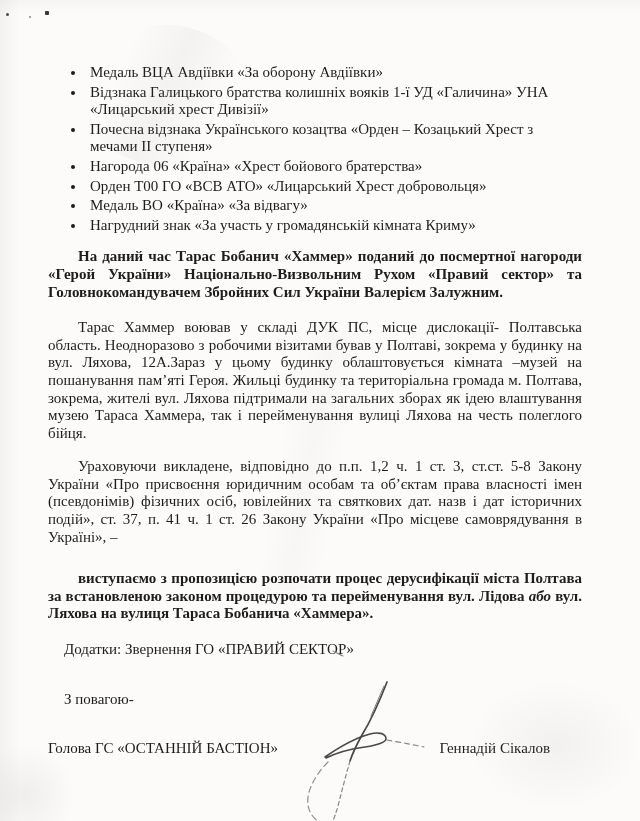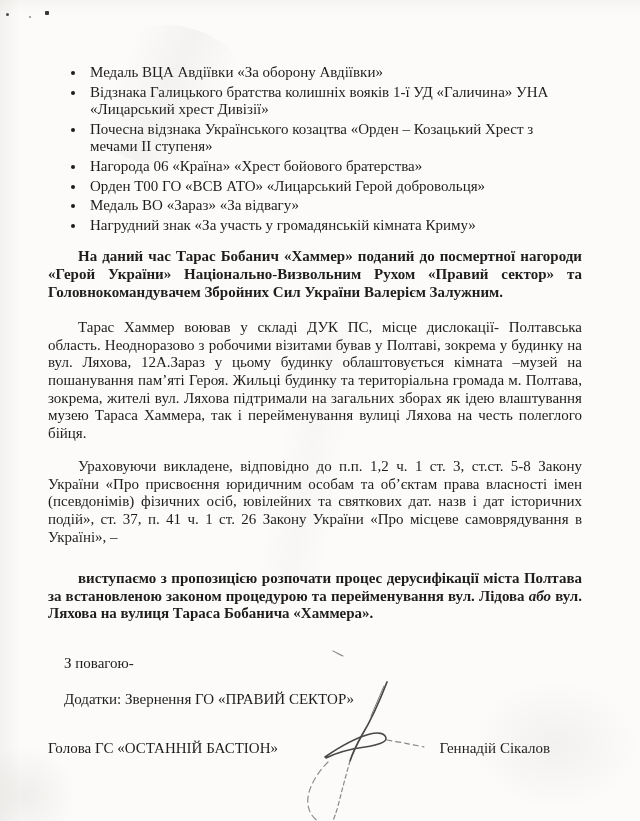--- a/index.html
+++ b/index.html
@@ -92,40 +92,40 @@
   <div class="smudge m1"></div>
   <div class="smudge m2"></div>
   <div class="smudge m3"></div>
   <div class="smudge m4"></div>
 
   <ul class="awards">
     <li>Медаль ВЦА Авдіївки «За оборону Авдіївки»</li>
     <li>Відзнака Галицького братства колишніх вояків 1-ї УД «Галичина» УНА «Лицарський хрест Дивізії»</li>
     <li>Почесна відзнака Українського козацтва «Орден – Козацький Хрест з мечами II ступеня»</li>
     <li>Нагорода 06 «Країна» «Хрест бойового братерства»</li>
-    <li>Орден Т00 ГО «ВСВ АТО» «Лицарський Герой добровольця»</li>
-    <li>Медаль ВО «Зараз» «За відвагу»</li>
+    <li>Орден Т00 ГО «ВСВ АТО» «Лицарський Хрест добровольця»</li>
+    <li>Медаль ВО «Країна» «За відвагу»</li>
     <li>Нагрудний знак «За участь у громадянській кімната Криму»</li>
   </ul>
 
   <p class="para indent bold p1">На даний час Тарас Бобанич «Хаммер» поданий до посмертної нагороди «Герой України» Національно-Визвольним Рухом «Правий сектор» та Головнокомандувачем Збройних Сил України Валерієм Залужним.</p>
 
   <p class="para indent p2">Тарас Хаммер воював у складі ДУК ПС, місце дислокації- Полтавська область. Неодноразово з робочими візитами бував у Полтаві, зокрема у будинку на вул. Ляхова, 12А.Зараз у цьому будинку облаштовується кімната –музей на пошанування пам’яті Героя. Жильці будинку та територіальна громада м. Полтава, зокрема, жителі вул. Ляхова підтримали на загальних зборах як ідею влаштування музею Тараса Хаммера, так і перейменування вулиці Ляхова на честь полеглого бійця.</p>
 
   <p class="para indent p3">Ураховуючи викладене, відповідно до п.п. 1,2 ч. 1 ст. 3, ст.ст. 5-8 Закону України «Про присвоєння юридичним особам та об’єктам права власності імен (псевдонімів) фізичних осіб, ювілейних та святкових дат. назв і дат історичних подій», ст. 37, п. 41 ч. 1 ст. 26 Закону України «Про місцеве самоврядування в Україні», –</p>
 
   <p class="para indent bold p4">
     <span>виступаємо з пропозицією розпочати процес дерусифікації міста Полтава за встановленою законом процедурою та перейменування вул. Лідова</span>
     <span class="italic">або</span>
     <span>вул. Ляхова на вулиця Тараса Бобанича «Хаммера».</span>
   </p>
 
+  <p class="para indent-sm attachments">Додатки: Звернення ГО «ПРАВИЙ СЕКТОР»</p>
+
   <p class="para indent-sm closing">З повагою-</p>
-
-  <p class="para indent-sm attachments">Додатки: Звернення ГО «ПРАВИЙ СЕКТОР»</p>
 
   <div class="sigrow">
     <span>Голова ГС «ОСТАННІЙ БАСТІОН»</span>
     <span>Геннадій Сікалов</span>
   </div>
 
   <svg class="signature-svg" viewBox="0 0 140 176" fill="none" xmlns="http://www.w3.org/2000/svg">
 
     <path d="M33,6 C37,8 40,10 43,11" stroke="#8a8785" stroke-width="1.1" stroke-linecap="round"></path>
 

